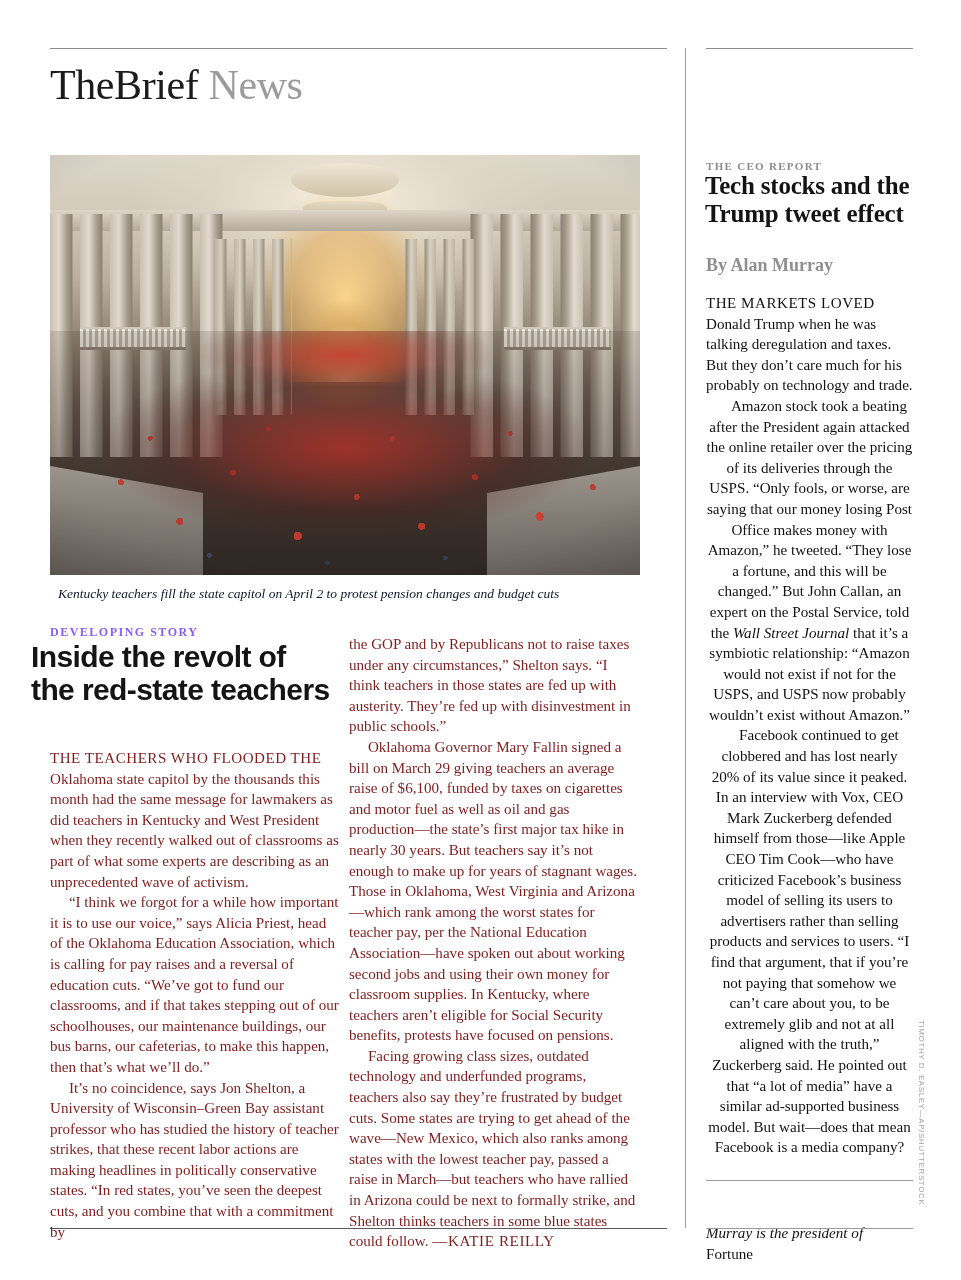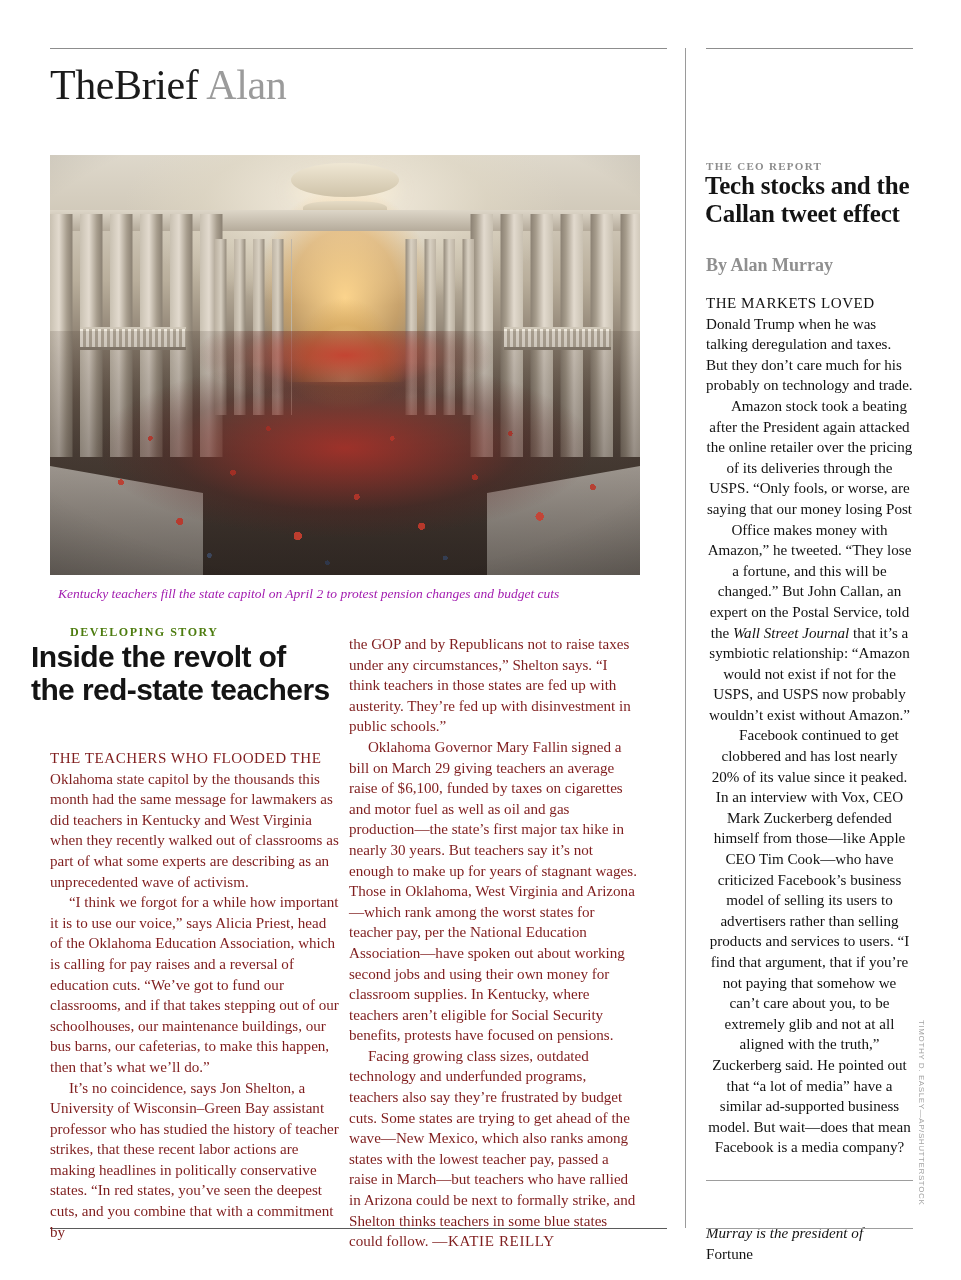--- a/index.html
+++ b/index.html
@@ -160,32 +160,31 @@
     color:#a3a3a3;
     writing-mode:vertical-rl;
     white-space:nowrap;
   }
 
   .caption{
     position:absolute;left:58px;top:584px;width:580px;
     font-family:"Liberation Serif", serif;
     font-style:italic;
     font-size:13.5px;line-height:19px;
-    color:#a21caf;
+    color:#0f172a;
   }
 
   
   .kicker{
     position:absolute;left:50px;top:625px;
     font-family:"Liberation Serif", serif;
     font-weight:700;
     font-size:12px;letter-spacing:1.5px;
-    color:#4d7c0f;
+    color:#8b5cf6;
     text-transform:uppercase;
-    margin-left:20px;
   }
   .headline{
     position:absolute;left:31px;top:640px;width:300px;
     font-family:"Liberation Sans", sans-serif;
     font-weight:700;
     font-size:30px;line-height:33px;
     letter-spacing:-0.6px;
     color:#141414;
   }
 
@@ -266,21 +265,21 @@
 </head>
 <body>
 
 <div class="page">
 
   <div class="rule-top-left"></div>
   <div class="rule-top-right"></div>
   <div class="divider-vertical"></div>
   <div class="rule-bottom"></div>
 
-  <div class="masthead"><span class="mh-dark">TheBrief</span> <span class="mh-gray">Alan</span></div>
+  <div class="masthead"><span class="mh-dark">TheBrief</span> <span class="mh-gray">News</span></div>
 
   <div class="photo-wrap">
     <div class="photo">
       <div class="skylight"></div>
       <div class="skylight2"></div>
       <div class="arch"></div>
       <div class="entab"></div>
       <div class="cols left"></div>
       <div class="cols right"></div>
       <div class="cols-inner l"></div>
@@ -296,33 +295,33 @@
   </div>
 
   <div class="photo-credit">TIMOTHY D. EASLEY—AP/SHUTTERSTOCK</div>
 
   <div class="caption">Kentucky teachers fill the state capitol on April 2 to protest pension changes and budget cuts</div>
 
   <div class="kicker">DEVELOPING STORY</div>
   <div class="headline">Inside the revolt of the red-state teachers</div>
 
   <div class="col col-1">
-    <p><span class="smallcaps">THE TEACHERS WHO FLOODED THE</span><span> Oklahoma state capitol by the thousands this month had the same message for lawmakers as did teachers in Kentucky and West Virginia when they recently walked out of classrooms as part of what some experts are describing as an unprecedented wave of activism.</span></p>
+    <p><span class="smallcaps">THE TEACHERS WHO FLOODED THE</span><span> Oklahoma state capitol by the thousands this month had the same message for lawmakers as did teachers in Kentucky and West President when they recently walked out of classrooms as part of what some experts are describing as an unprecedented wave of activism.</span></p>
     <p>“I think we forgot for a while how important it is to use our voice,” says Alicia Priest, head of the Oklahoma Education Association, which is calling for pay raises and a reversal of education cuts. “We’ve got to fund our classrooms, and if that takes stepping out of our schoolhouses, our maintenance buildings, our bus barns, our cafeterias, to make this happen, then that’s what we’ll do.”</p>
     <p>It’s no coincidence, says Jon Shelton, a University of Wisconsin–Green Bay assistant professor who has studied the history of teacher strikes, that these recent labor actions are making headlines in politically conservative states. “In red states, you’ve seen the deepest cuts, and you combine that with a commitment by</p>
   </div>
 
   <div class="col col-2">
     <p>the GOP and by Republicans not to raise taxes under any circumstances,” Shelton says. “I think teachers in those states are fed up with austerity. They’re fed up with disinvestment in public schools.”</p>
     <p>Oklahoma Governor Mary Fallin signed a bill on March 29 giving teachers an average raise of $6,100, funded by taxes on cigarettes and motor fuel as well as oil and gas production—the state’s first major tax hike in nearly 30 years. But teachers say it’s not enough to make up for years of stagnant wages. Those in Oklahoma, West Virginia and Arizona—which rank among the worst states for teacher pay, per the National Education Association—have spoken out about working second jobs and using their own money for classroom supplies. In Kentucky, where teachers aren’t eligible for Social Security benefits, protests have focused on pensions.</p>
     <p><span>Facing growing class sizes, outdated technology and underfunded programs, teachers also say they’re frustrated by budget cuts. Some states are trying to get ahead of the wave—New Mexico, which also ranks among states with the lowest teacher pay, passed a raise in March—but teachers who have rallied in Arizona could be next to formally strike, and Shelton thinks teachers in some blue states could follow. </span><span class="byline-inline">—KATIE REILLY</span></p>
   </div>
 
   <div class="sb-kicker">THE CEO REPORT</div>
-  <div class="sb-headline">Tech stocks and the Callan tweet effect</div>
+  <div class="sb-headline">Tech stocks and the Trump tweet effect</div>
   <div class="sb-byline">By Alan Murray</div>
 
   <div class="sb-body">
     <p><span class="smallcaps">THE MARKETS LOVED</span><span> Donald Trump when he was talking deregulation and taxes. But they don’t care much for his probably on technology and trade.</span></p>
     <p><span>Amazon stock took a beating after the President again attacked the online retailer over the pricing of its deliveries through the USPS. “Only fools, or worse, are saying that our money losing Post Office makes money with Amazon,” he tweeted. “They lose a fortune, and this will be changed.” But John Callan, an expert on the Postal Service, told the </span><i>Wall Street Journal</i><span> that it’s a symbiotic relationship: “Amazon would not exist if not for the USPS, and USPS now probably wouldn’t exist without Amazon.”</span></p>
     <p>Facebook continued to get clobbered and has lost nearly 20% of its value since it peaked. In an interview with Vox, CEO Mark Zuckerberg defended himself from those—like Apple CEO Tim Cook—who have criticized Facebook’s business model of selling its users to advertisers rather than selling products and services to users. “I find that argument, that if you’re not paying that somehow we can’t care about you, to be extremely glib and not at all aligned with the truth,” Zuckerberg said. He pointed out that “a lot of media” have a similar ad-supported business model. But wait—does that mean Facebook is a media company?</p>
   </div>
 
   <div class="sb-rule"></div>
   <div class="sb-note"><i>Murray is the president of </i><span>Fortune</span></div>

